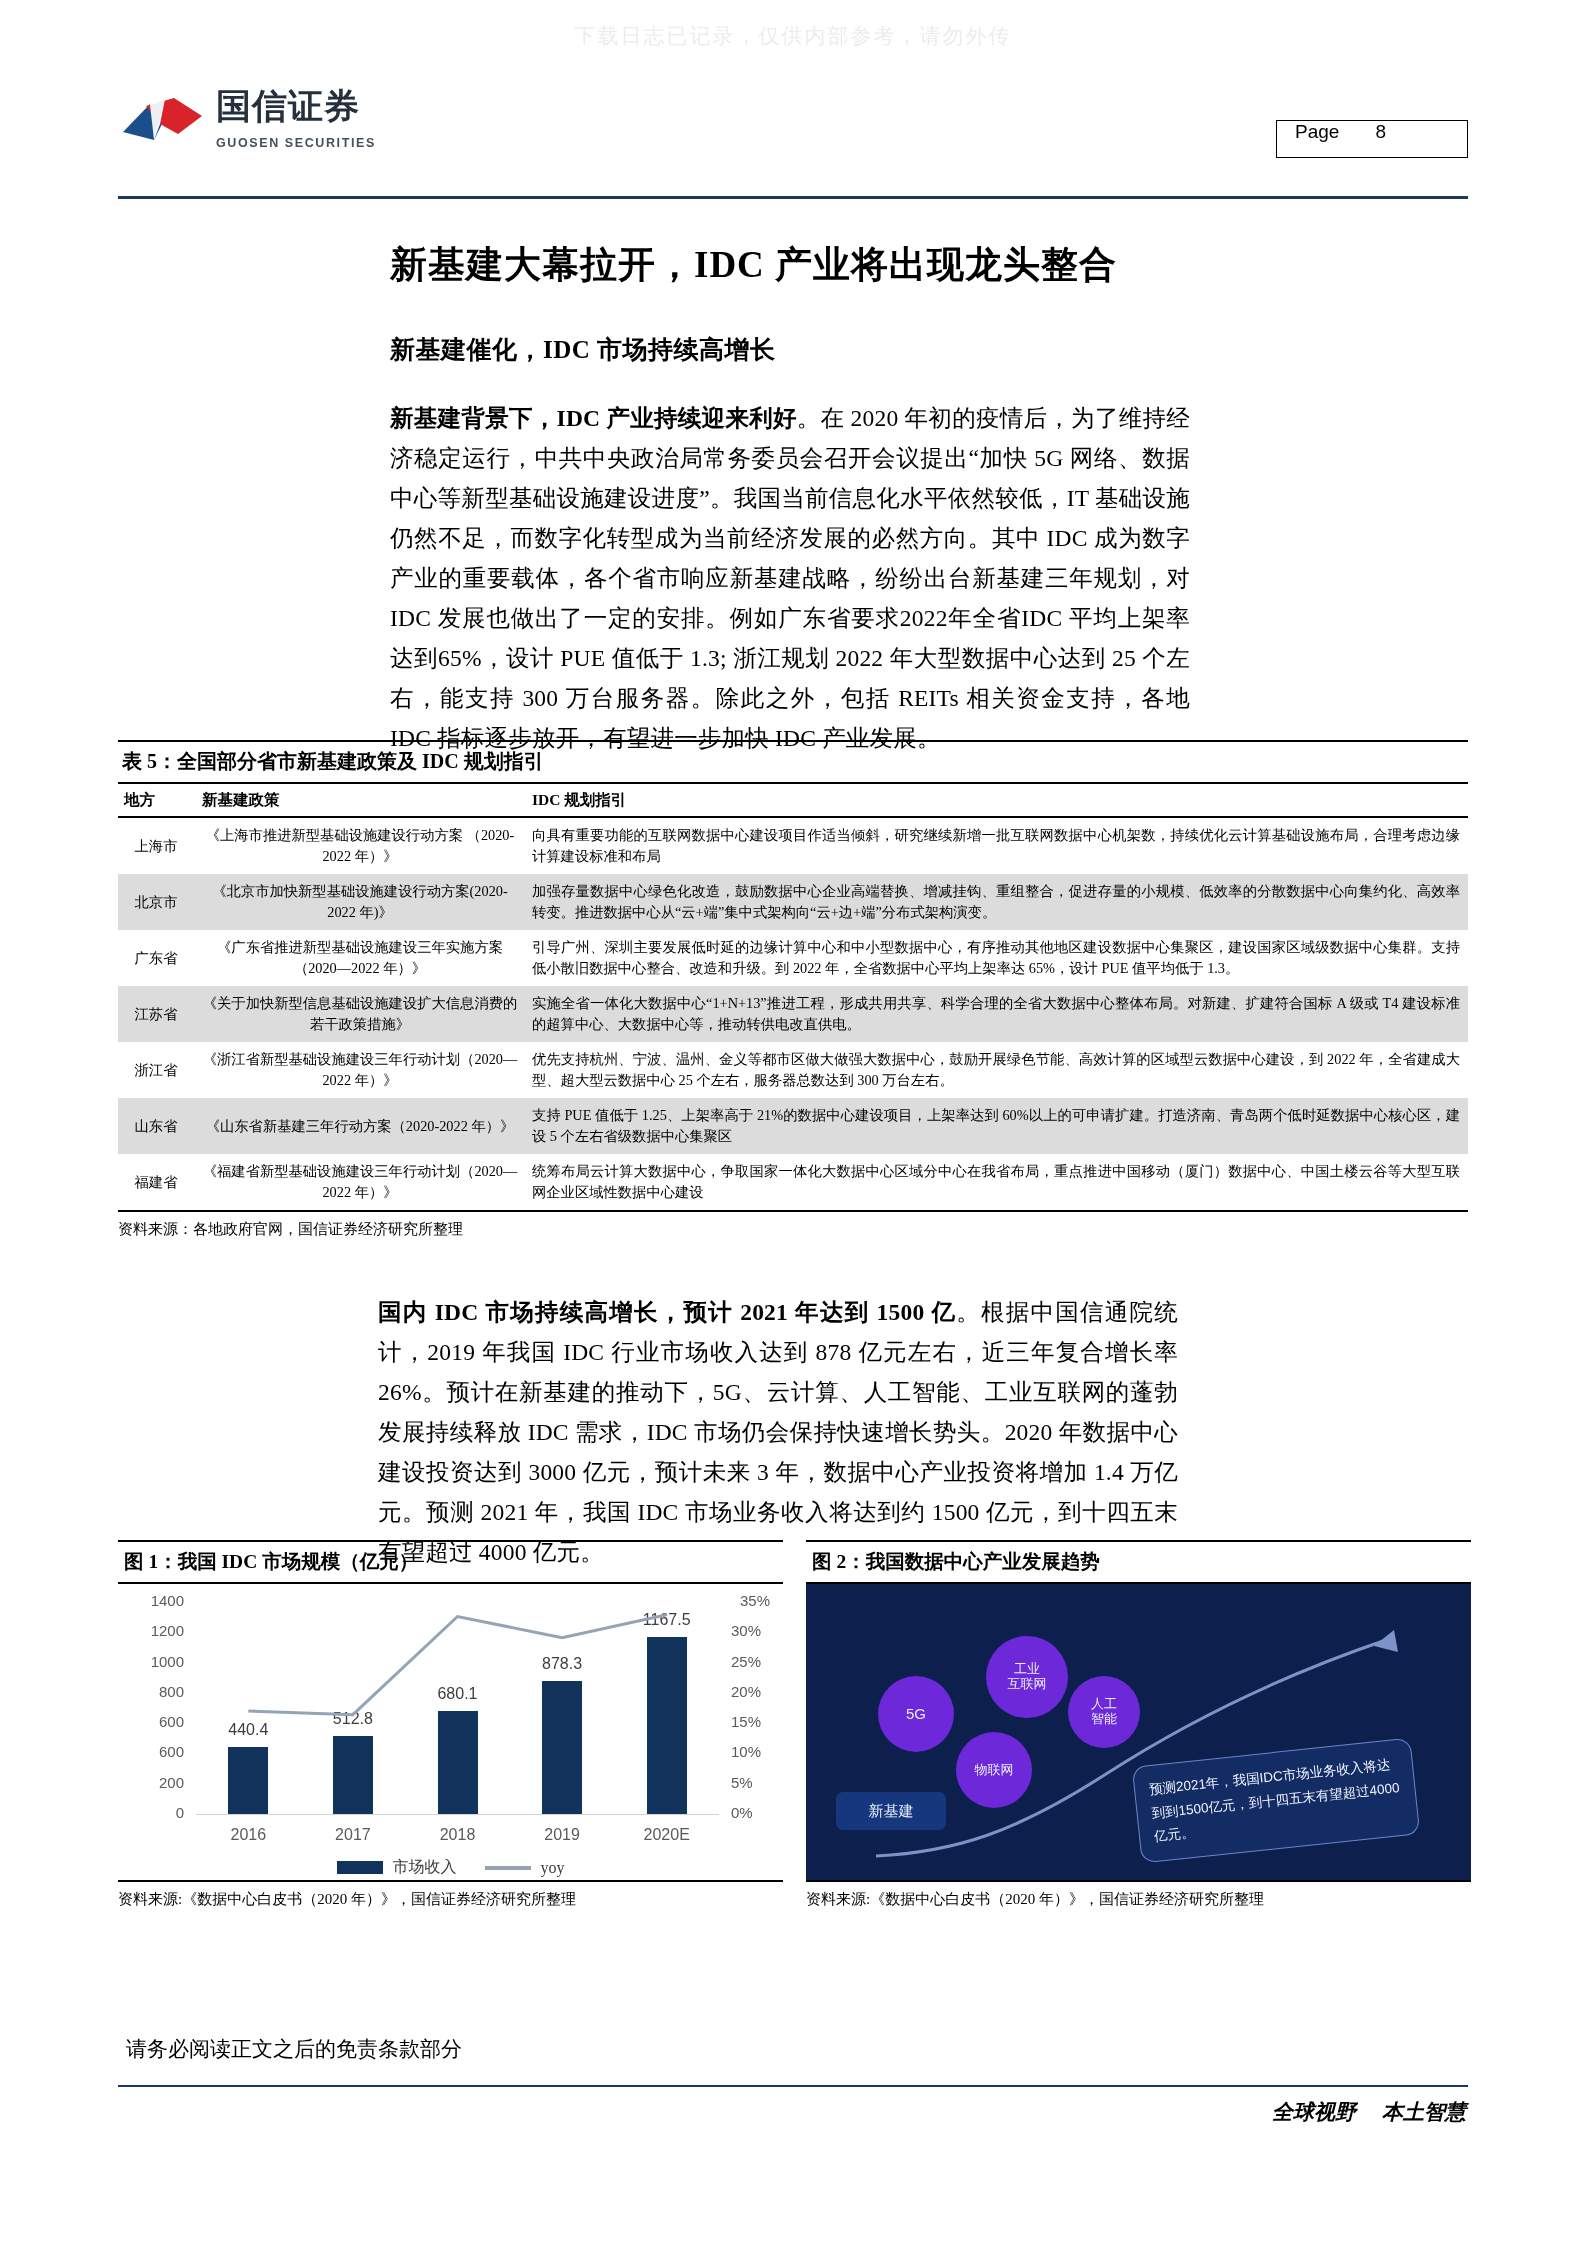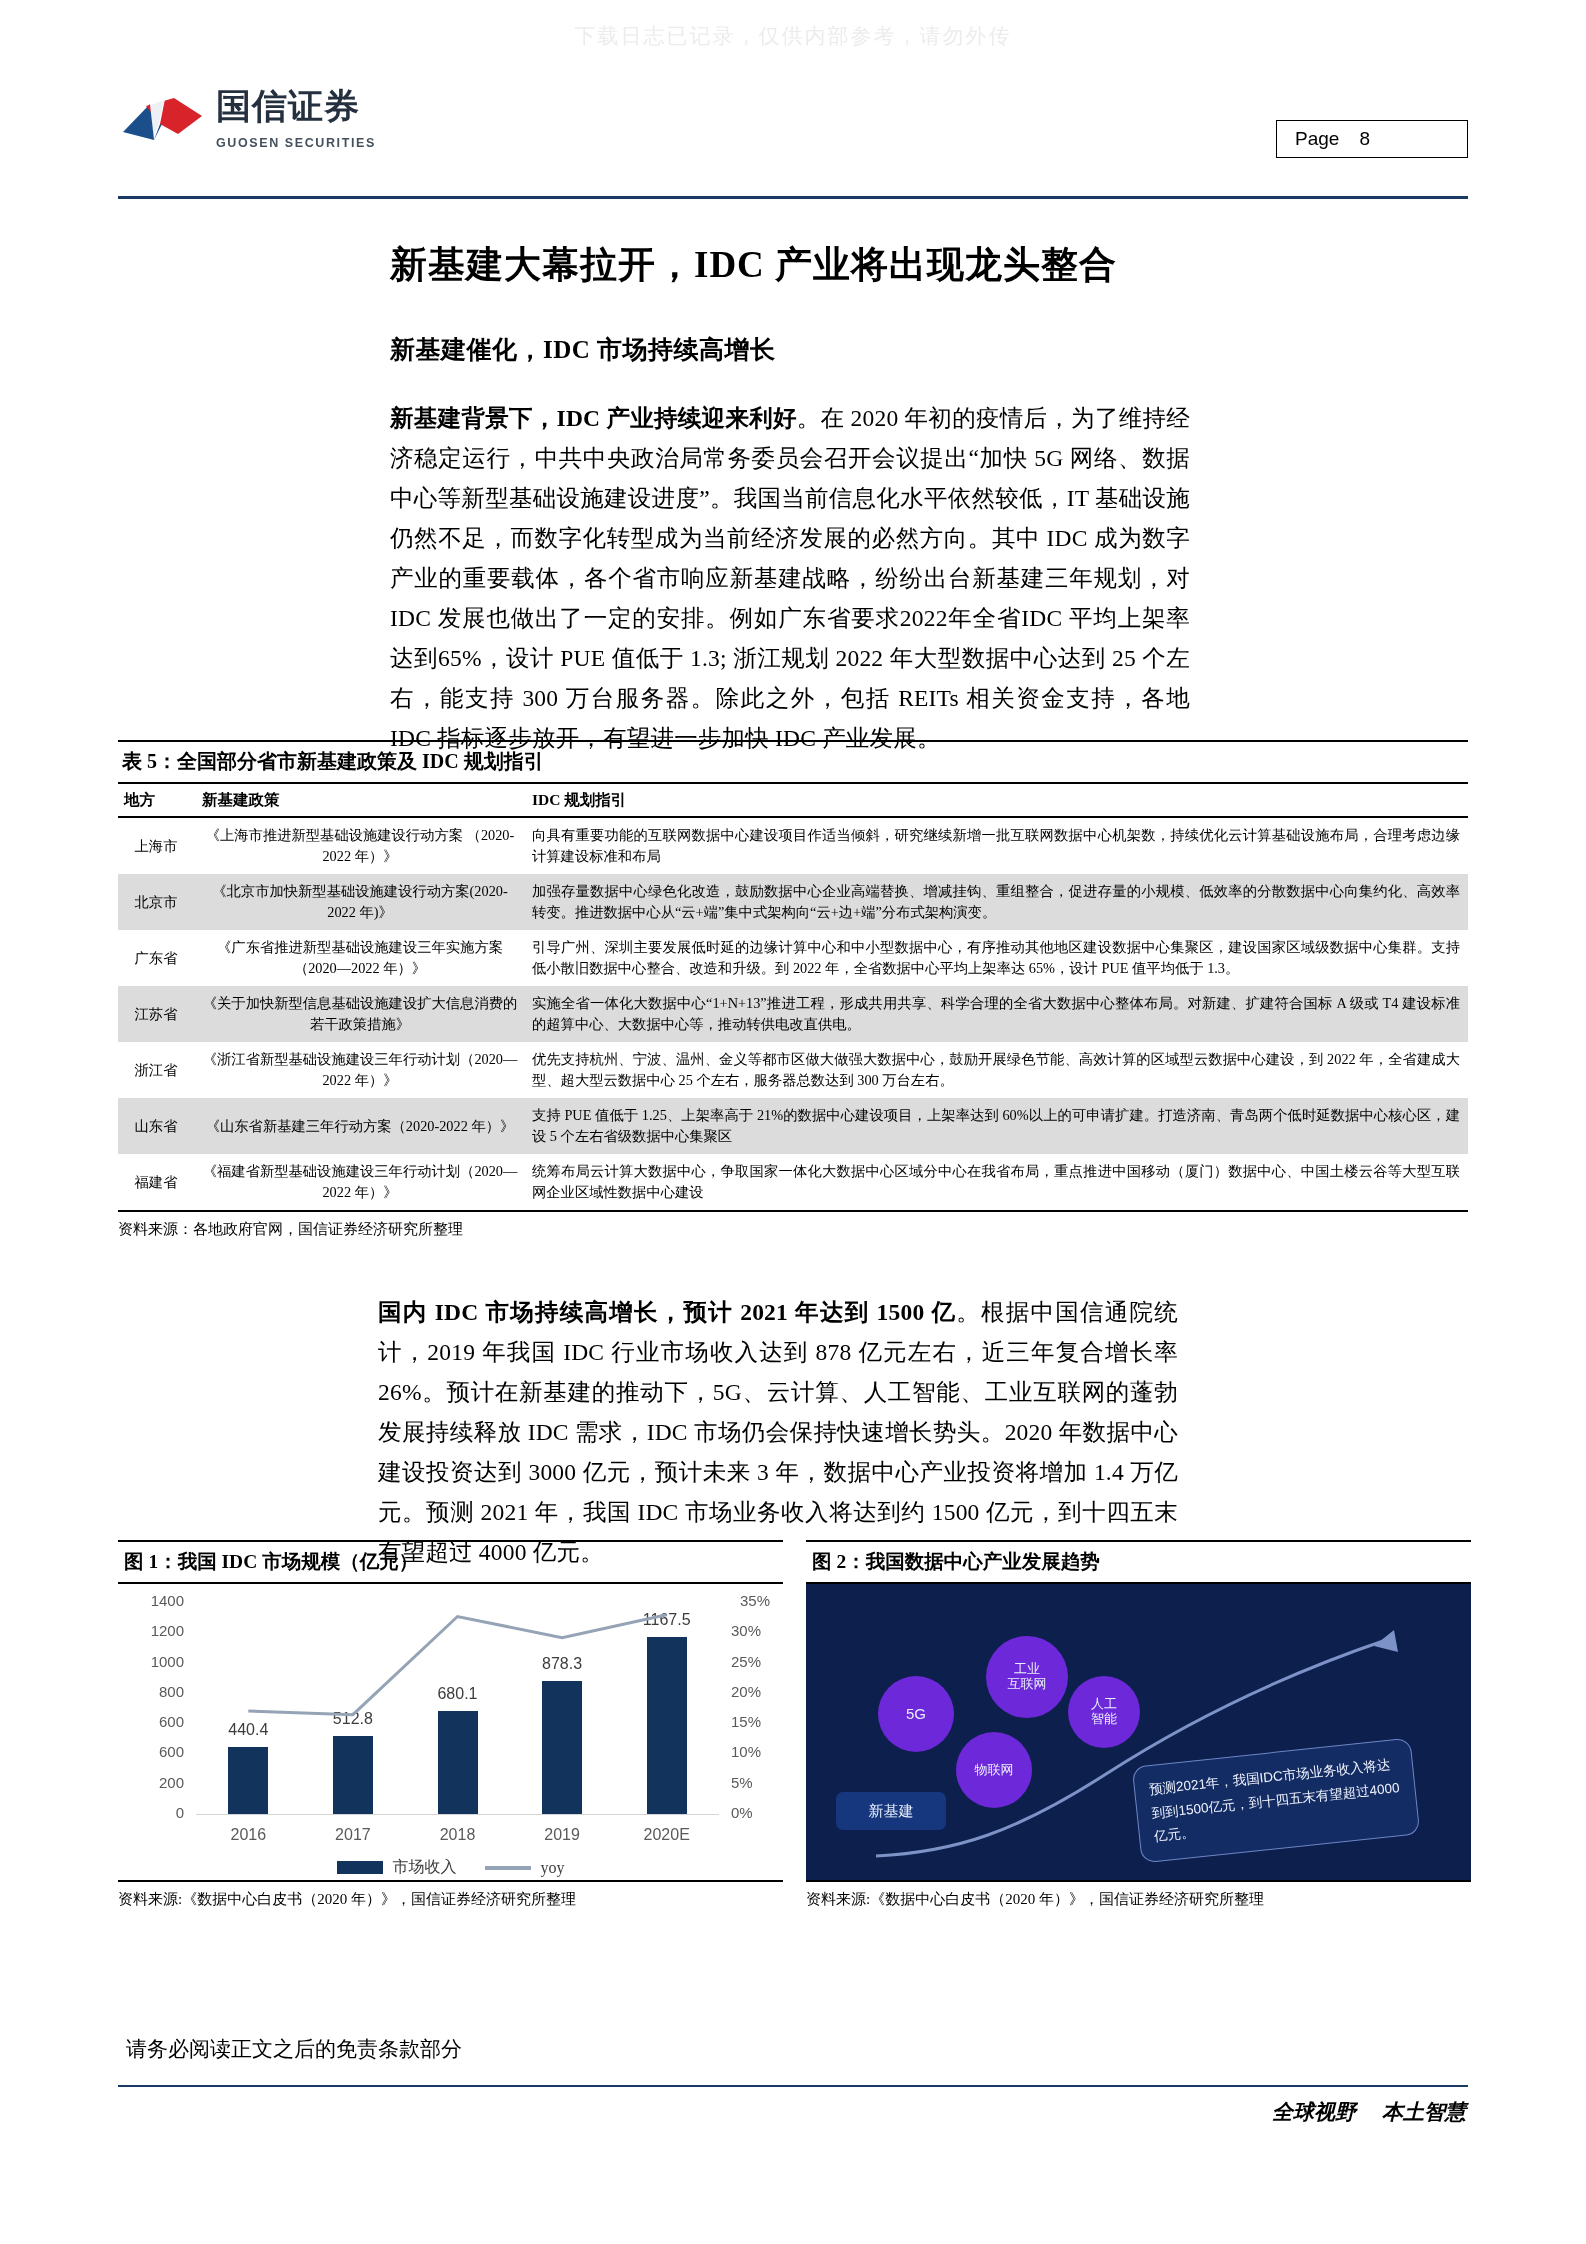--- a/index.html
+++ b/index.html
@@ -37,24 +37,25 @@
   }
   .logo-text-en {
     font-family:Liberation Sans, sans-serif;
     font-size:12.5px; font-weight:bold; color:#44505e;
     letter-spacing:1.6px; margin-top:13px;
   }
   .page-box {
     position:absolute; right:118px; top:32px;
     width:192px; height:38px;
     border:1.6px solid #000;
-    display:flex; align-items:center;
+    display:flex; 
     padding-left:18px;
     font-family:"Liberation Sans", sans-serif;
     font-size:19px;
+    gap:16px;
   }
   .page-box .pg-num { margin-left:20px; }
   .header-rule {
     position:absolute; left:118px; right:118px; top:196px;
     height:3px; background:#1b3a63;
   }
 
   
   .doc-title {
     position:absolute; left:390px; top:240px;

